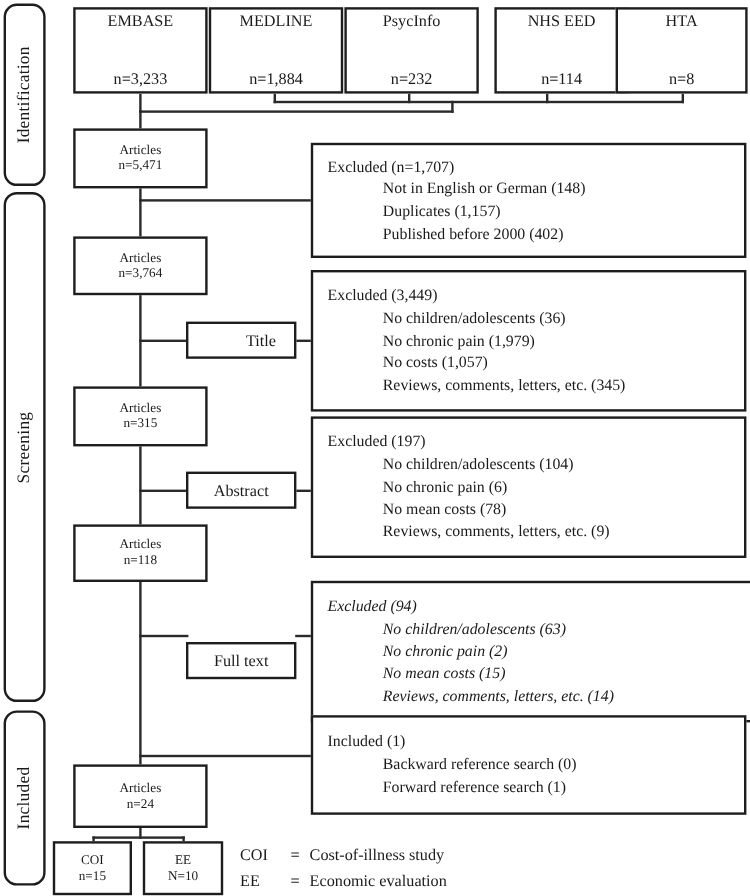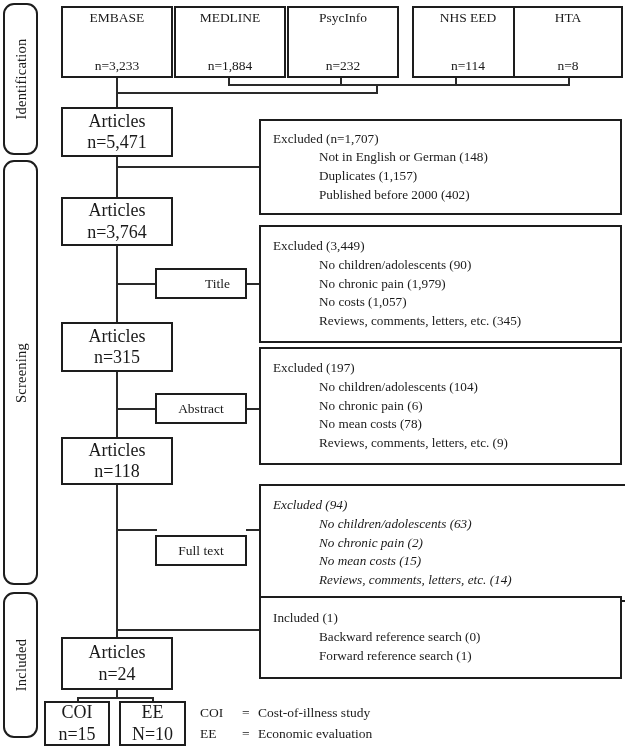--- a/index.html
+++ b/index.html
@@ -23,21 +23,21 @@
     position: absolute;
     box-sizing: border-box;
     border: 2px solid #1d1d1d;
     background: #ffffff;
     display: flex;
     flex-direction: column;
     align-items: center;
     justify-content: center;
     text-align: center;
     line-height: 1.18;
-    font-size: 18px;
+    font-size: 11px;
     z-index: 3;
   }
   .box .ln { display: block; white-space: nowrap; }
 
   
   .src { font-size: 13.5px; gap: 32px; }
 
   
   .filter {
     font-size: 13.5px;
@@ -213,21 +213,21 @@
 
   <div class="box excl" style="left:259px; top:119px; width:363px; height:96px;">
     <span class="head">Excluded (n=1,707)</span>
     <span class="sub">Not in English or German (148)</span>
     <span class="sub">Duplicates (1,157)</span>
     <span class="sub">Published before 2000 (402)</span>
   </div>
 
   <div class="box excl" style="left:259px; top:225px; width:363px; height:118px;">
     <span class="head">Excluded (3,449)</span>
-    <span class="sub">No children/adolescents (90)</span>
+    <span class="sub">No children/adolescents (36)</span>
     <span class="sub">No chronic pain (1,979)</span>
     <span class="sub">No costs (1,057)</span>
     <span class="sub">Reviews, comments, letters, etc. (345)</span>
   </div>
 
   <div class="box excl" style="left:259px; top:347px; width:363px; height:118px;">
     <span class="head">Excluded (197)</span>
     <span class="sub">No children/adolescents (104)</span>
     <span class="sub">No chronic pain (6)</span>
     <span class="sub">No mean costs (78)</span>

